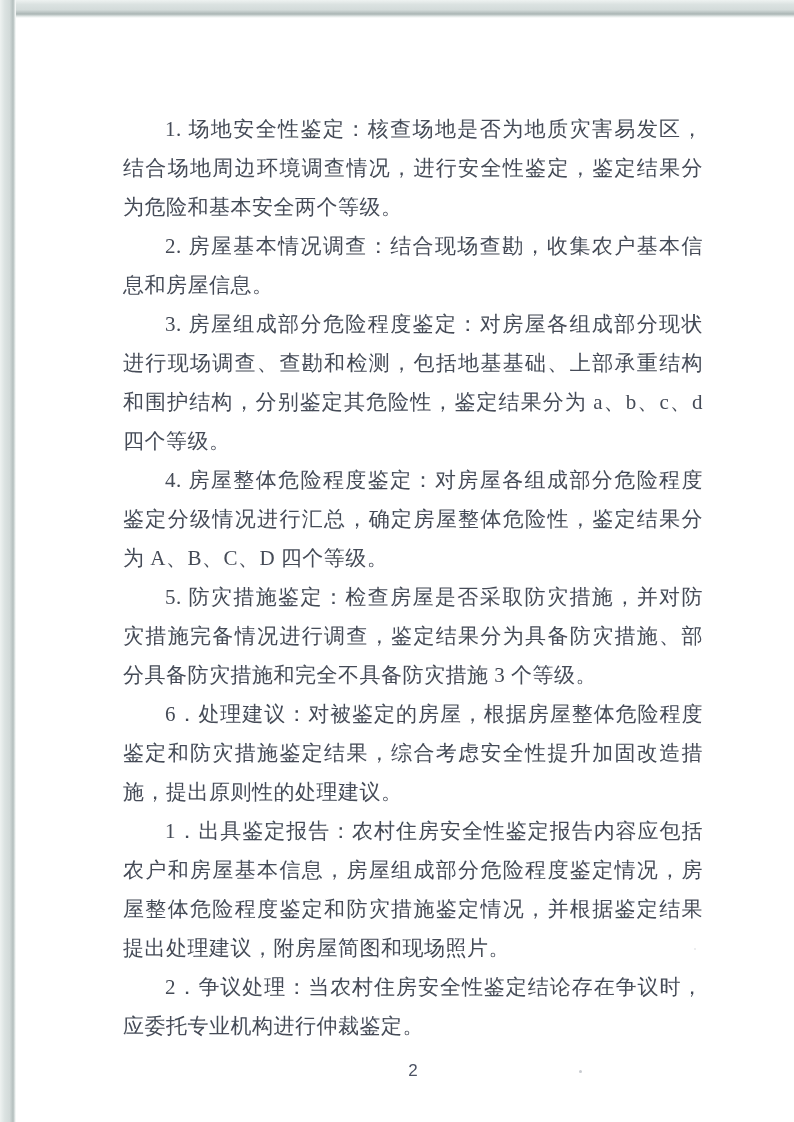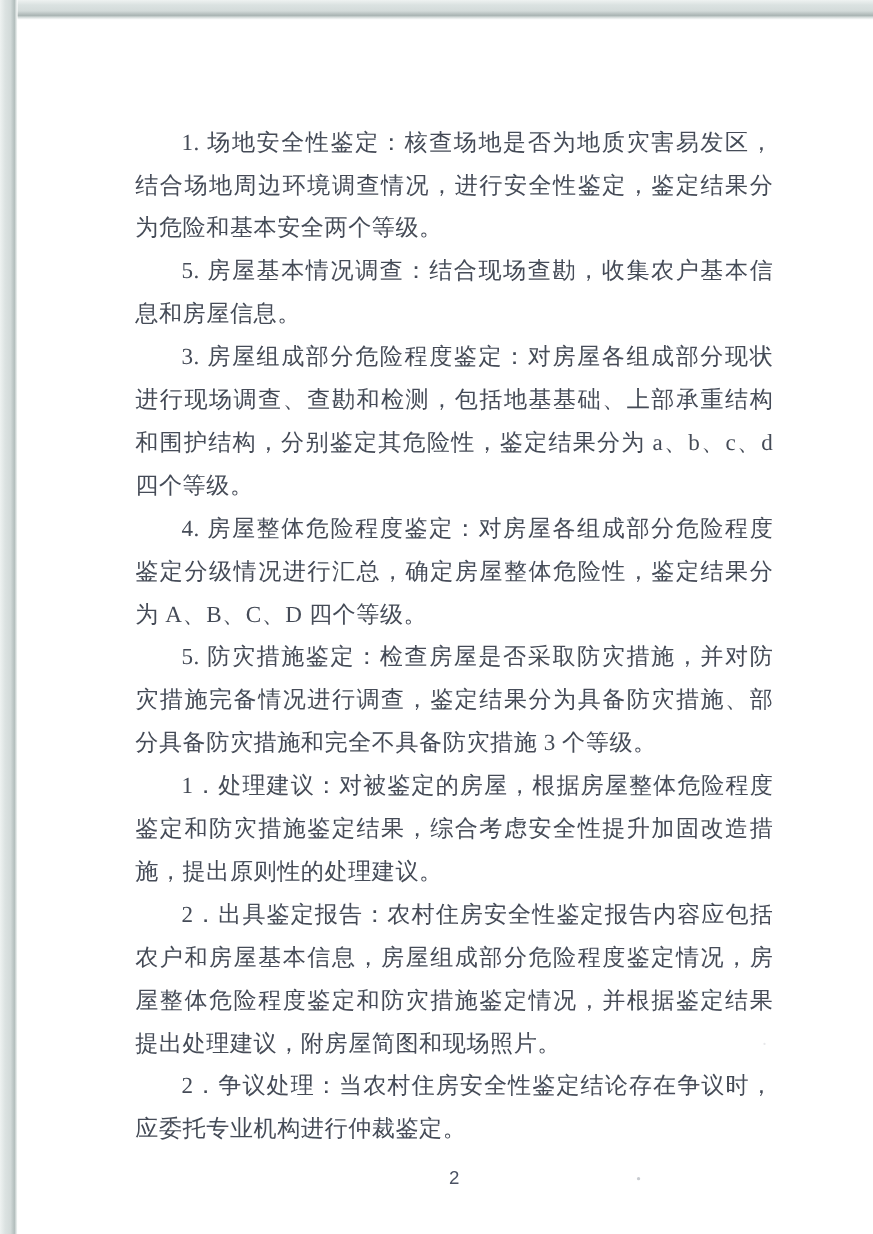--- a/index.html
+++ b/index.html
@@ -72,26 +72,26 @@
 </head>
 <body>
 
 <div class="scan-page">
 
   <div class="scan-edge-top"></div>
   <div class="scan-edge-left"></div>
 
   <div class="doc-body">
     <p class="para">1. 场地安全性鉴定：核查场地是否为地质灾害易发区，结合场地周边环境调查情况，进行安全性鉴定，鉴定结果分为危险和基本安全两个等级。</p>
-    <p class="para">5. 房屋基本情况调查：结合现场查勘，收集农户基本信息和房屋信息。</p>
+    <p class="para">2. 房屋基本情况调查：结合现场查勘，收集农户基本信息和房屋信息。</p>
     <p class="para">3. 房屋组成部分危险程度鉴定：对房屋各组成部分现状进行现场调查、查勘和检测，包括地基基础、上部承重结构和围护结构，分别鉴定其危险性，鉴定结果分为 a、b、c、d 四个等级。</p>
     <p class="para">4. 房屋整体危险程度鉴定：对房屋各组成部分危险程度鉴定分级情况进行汇总，确定房屋整体危险性，鉴定结果分为 A、B、C、D 四个等级。</p>
     <p class="para">5. 防灾措施鉴定：检查房屋是否采取防灾措施，并对防灾措施完备情况进行调查，鉴定结果分为具备防灾措施、部分具备防灾措施和完全不具备防灾措施 3 个等级。</p>
-    <p class="para">1．处理建议：对被鉴定的房屋，根据房屋整体危险程度鉴定和防灾措施鉴定结果，综合考虑安全性提升加固改造措施，提出原则性的处理建议。</p>
-    <p class="para">2．出具鉴定报告：农村住房安全性鉴定报告内容应包括农户和房屋基本信息，房屋组成部分危险程度鉴定情况，房屋整体危险程度鉴定和防灾措施鉴定情况，并根据鉴定结果提出处理建议，附房屋简图和现场照片。</p>
+    <p class="para">6．处理建议：对被鉴定的房屋，根据房屋整体危险程度鉴定和防灾措施鉴定结果，综合考虑安全性提升加固改造措施，提出原则性的处理建议。</p>
+    <p class="para">1．出具鉴定报告：农村住房安全性鉴定报告内容应包括农户和房屋基本信息，房屋组成部分危险程度鉴定情况，房屋整体危险程度鉴定和防灾措施鉴定情况，并根据鉴定结果提出处理建议，附房屋简图和现场照片。</p>
     <p class="para">2．争议处理：当农村住房安全性鉴定结论存在争议时，应委托专业机构进行仲裁鉴定。</p>
   </div>
 
   <div class="page-number">2</div>
 
   <div class="speck speck-1"></div>
   <div class="speck speck-2"></div>
   <div class="speck speck-3"></div>
 
 </div>

